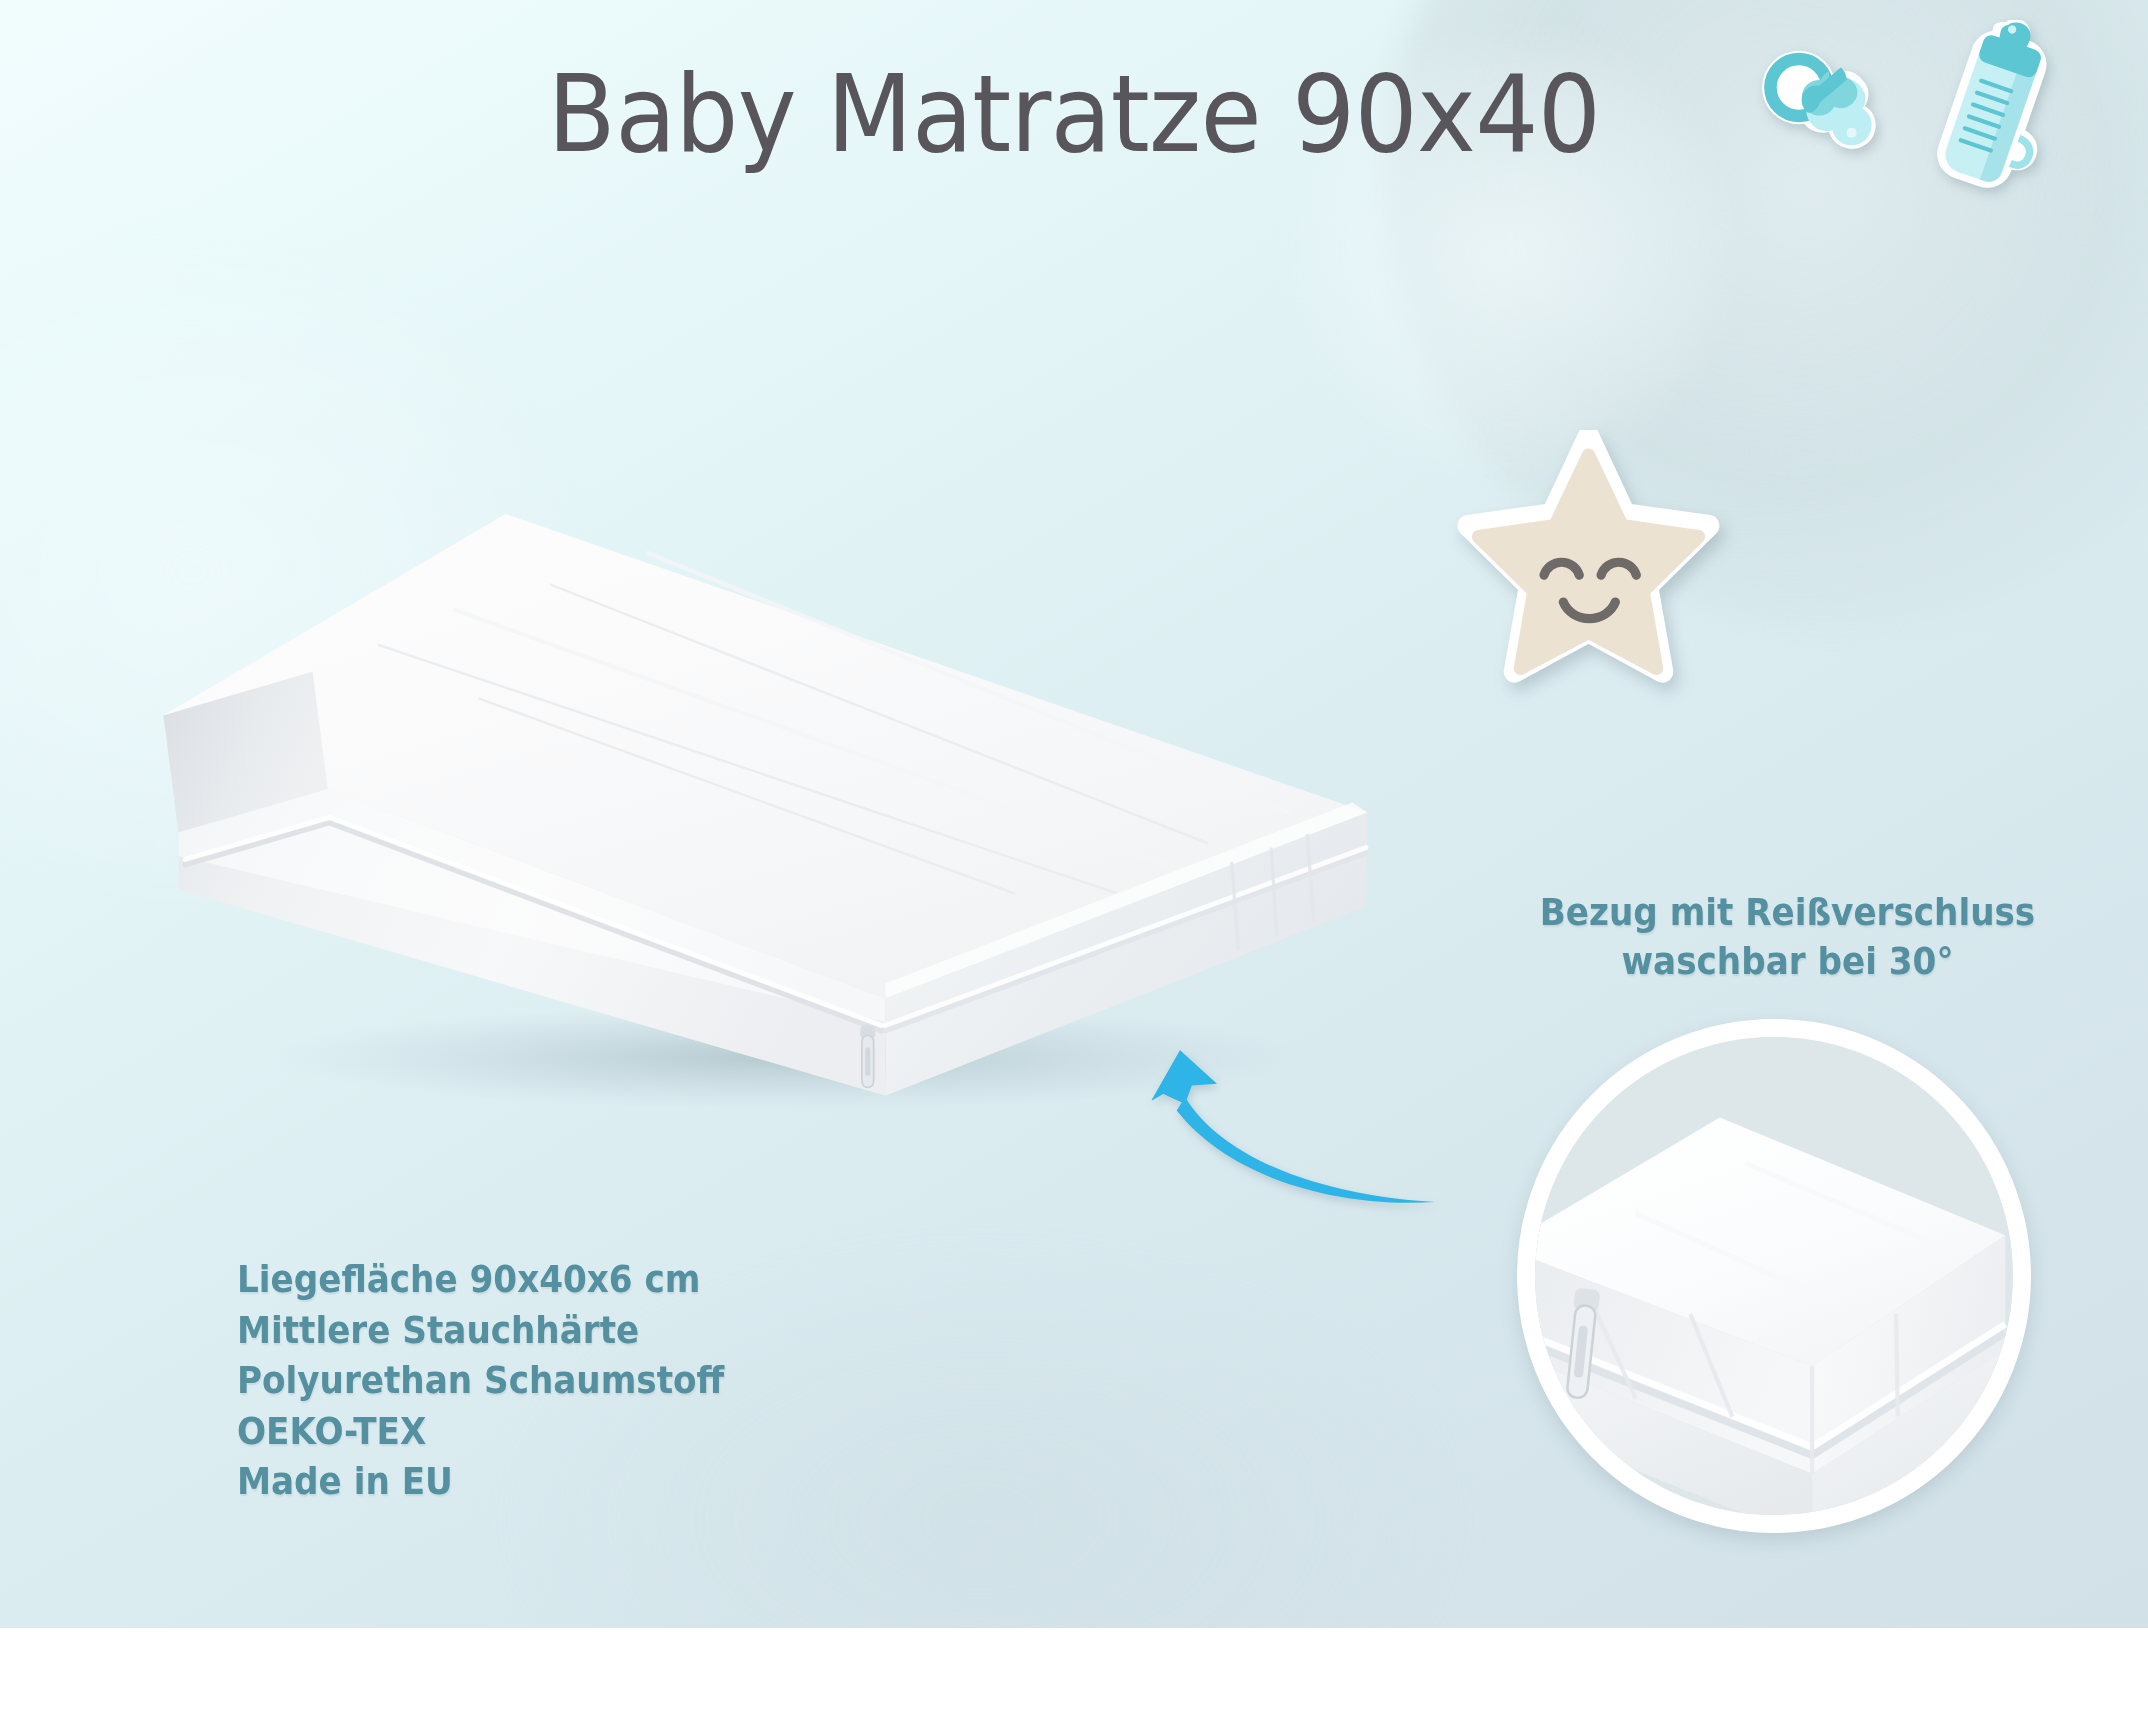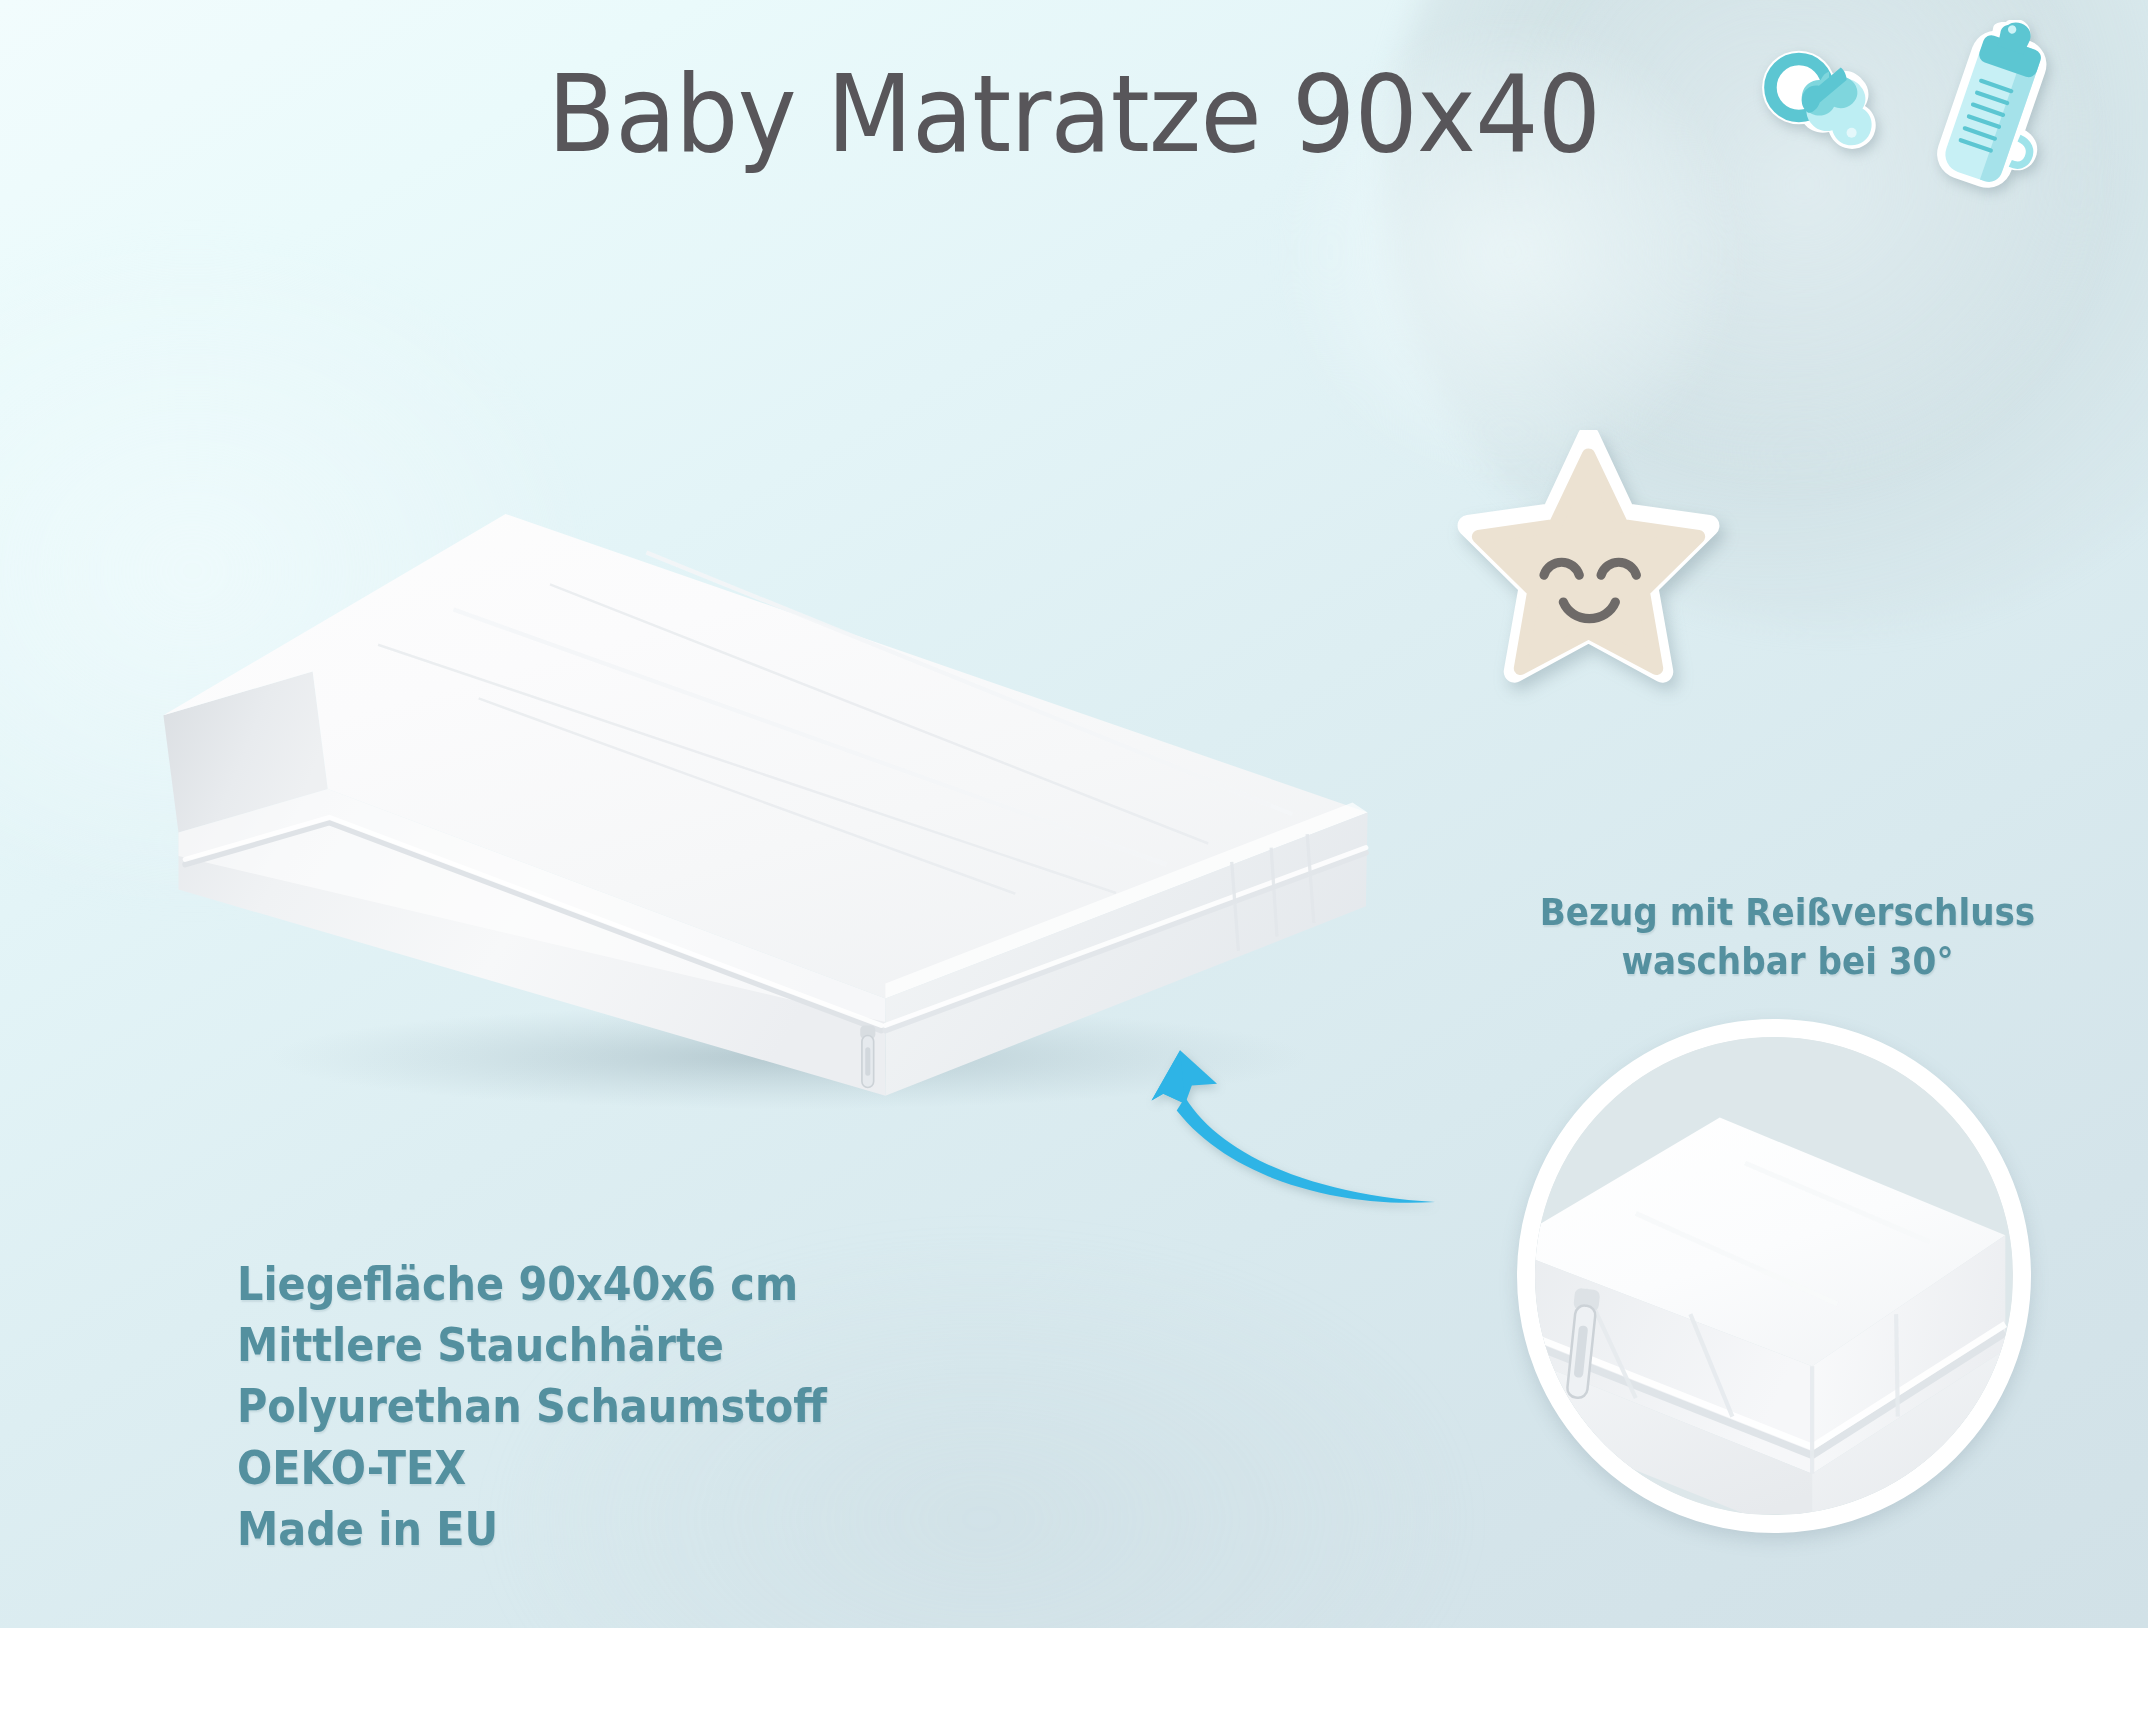--- a/index.html
+++ b/index.html
@@ -180,21 +180,21 @@
     overflow: hidden;
     border-radius: 50%;
   }
 
   
   .features {
     position: absolute;
     left: 237px;
     top: 1254px;
     color: #54909f;
-    font-size: 46px;
+    font-size: 38px;
     font-weight: bold;
     line-height: 1.33;
     font-family: "DejaVu Sans", "Liberation Sans", sans-serif;
     text-shadow: 0.8px 1.7px 1.7px rgba(120,150,160,0.20);
   }
   .features div {
     white-space: nowrap;
     transform: scaleX(0.90);
     transform-origin: 0% 50%;
   }

